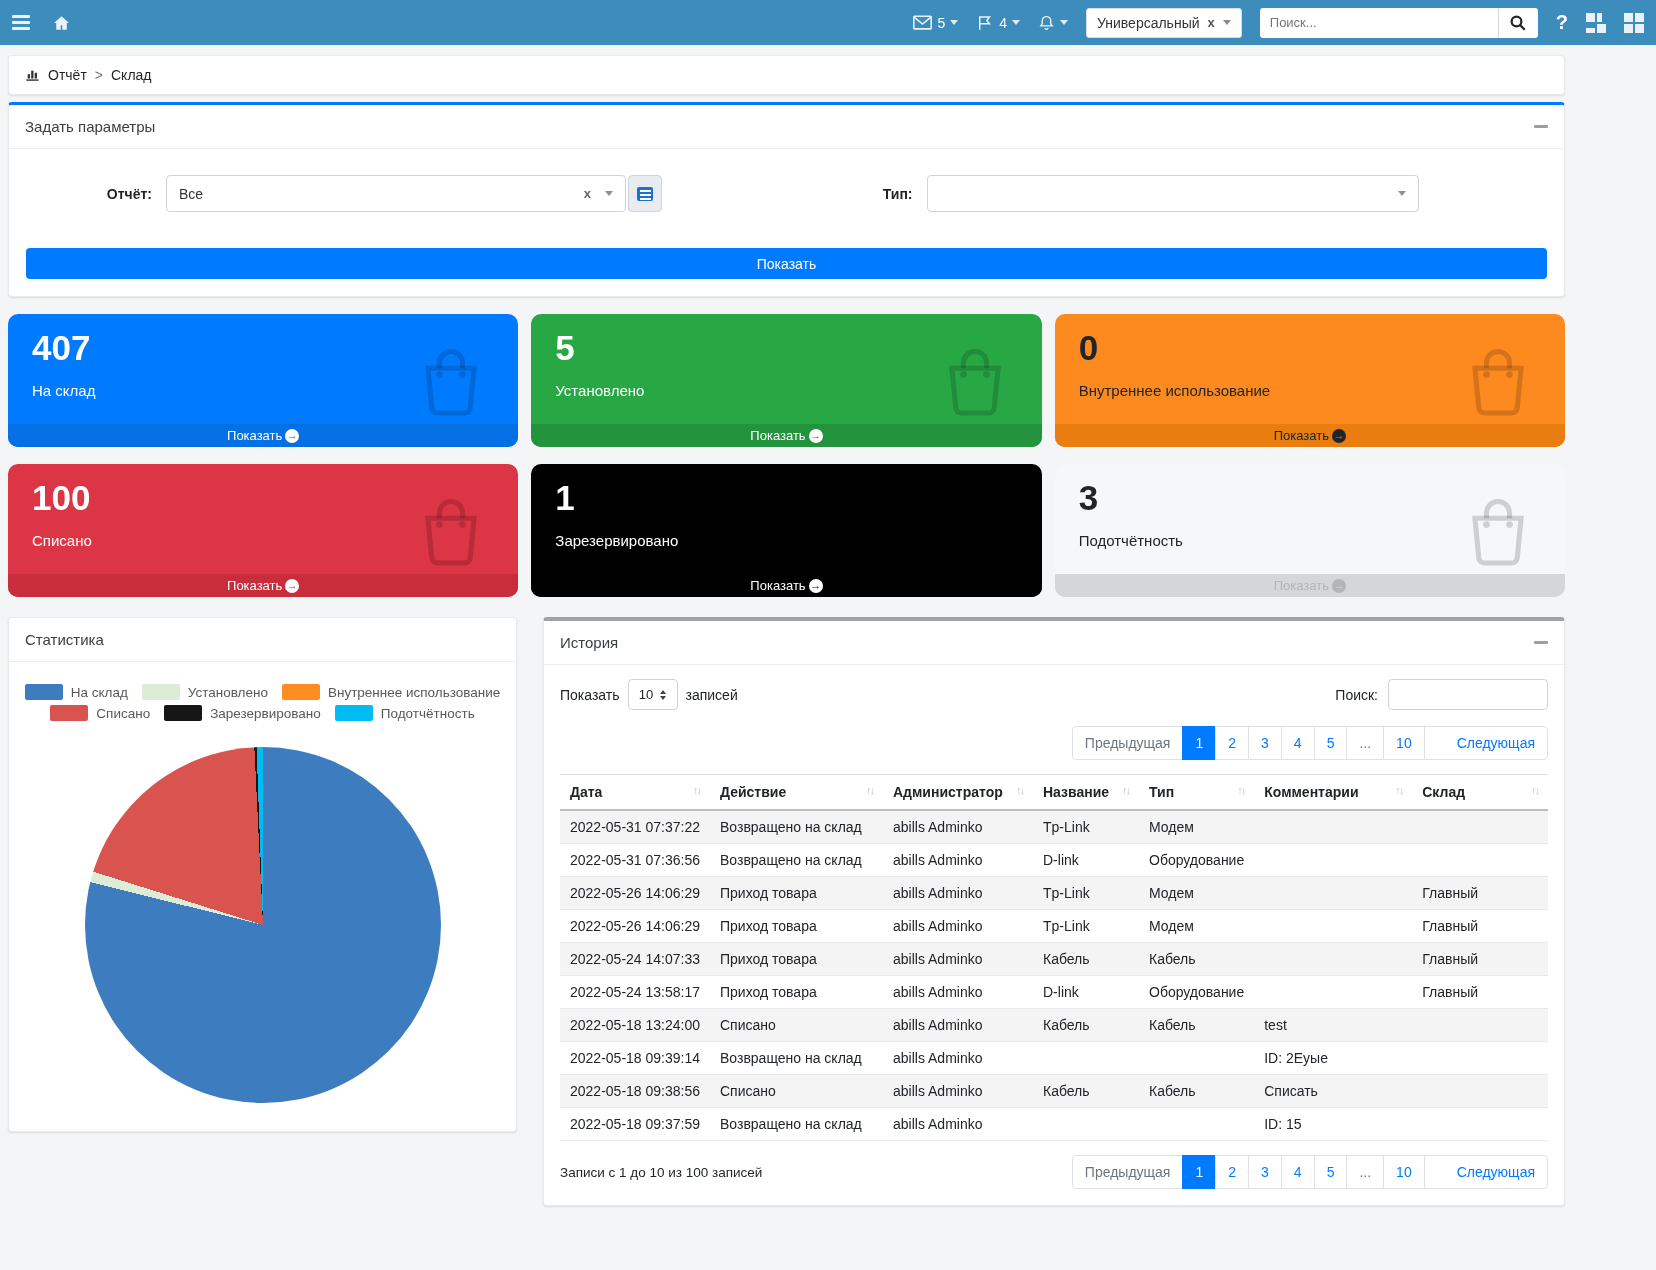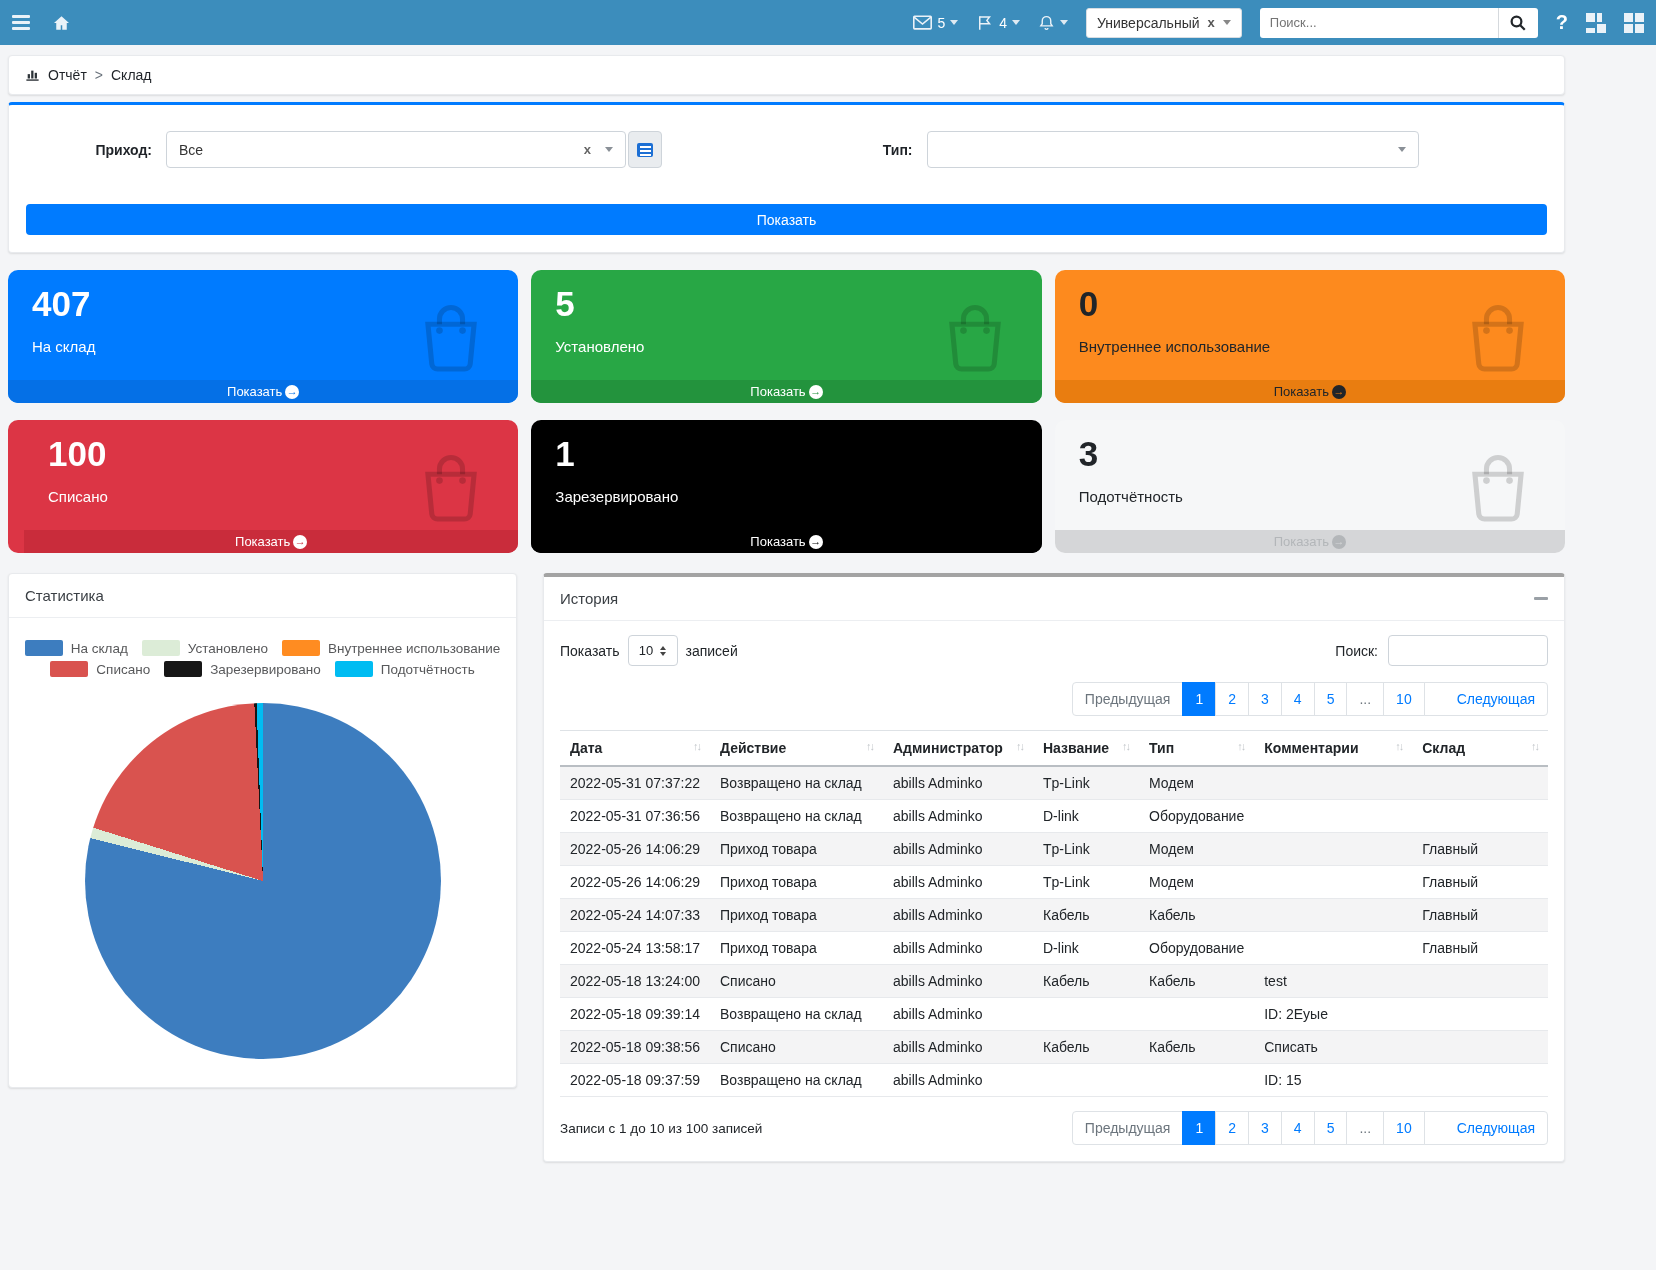--- a/index.html
+++ b/index.html
@@ -229,24 +229,28 @@
         <rect x="2.5" y="7" width="2.6" height="5"></rect>
         <rect x="6.5" y="3" width="2.6" height="9"></rect>
         <rect x="10.5" y="5.5" width="2.6" height="6.5"></rect>
       </svg>
     <span>Отчёт</span>
     <span class="sep">&gt;</span>
     <span>Склад</span>
   </div>
 
   <div class="panel params">
+    <div class="panel-head">
+      <span>Задать параметры</span>
+      <button class="collapse-btn"></button>
+    </div>
     <div class="params-body">
       <div class="form-row">
         <div class="form-group">
-          <span class="form-label">Приход:</span>
+          <span class="form-label">Отчёт:</span>
           <span class="sel-wrap">
             <span class="sel sel-sklad">
               <span>Все</span>
               <span class="grow"></span>
               <span class="x">x</span>
               <span class="caret"></span>
             </span>
             <button class="list-btn">
                 <span class="list-glyph"></span>
               </button>
@@ -314,21 +318,21 @@
           <circle cx="23" cy="27" r="2.6" fill="currentColor" stroke="none"></circle>
           <circle cx="41" cy="27" r="2.6" fill="currentColor" stroke="none"></circle>
         </svg>
       <div class="stat-footer" style="background: rgb(233, 125, 16); color: rgb(33, 37, 41);">
           <span>Показать</span>
           <span class="arrow-circle" style="background: rgb(33, 37, 41);">
             <span style="color: rgb(233, 125, 16);">→</span>
           </span>
         </div>
     </div>
-    <div class="stat-card" style="background: rgb(220, 53, 69); color: rgb(255, 255, 255); padding-left: 16px;">
+    <div class="stat-card" style="background: rgb(220, 53, 69); color: rgb(255, 255, 255);">
       <div class="stat-body">
         <div class="stat-value">100</div>
         <div class="stat-label">Списано</div>
       </div>
       <svg class="stat-bag" width="82" height="82" viewBox="0 0 64 64" fill="none" stroke="currentColor" stroke-width="4">
           <path d="M14 22h36l-3 31a4.5 4.5 0 0 1-4.5 4H21.5a4.5 4.5 0 0 1-4.5-4z"></path>
           <path d="M23 22v-4a9 9 0 0 1 18 0v4"></path>
           <circle cx="23" cy="27" r="2.6" fill="currentColor" stroke="none"></circle>
           <circle cx="41" cy="27" r="2.6" fill="currentColor" stroke="none"></circle>
         </svg>

